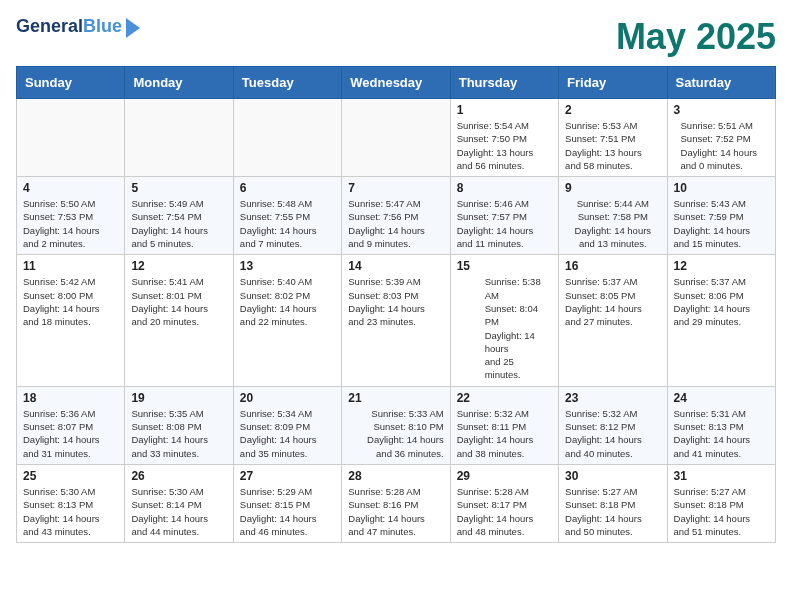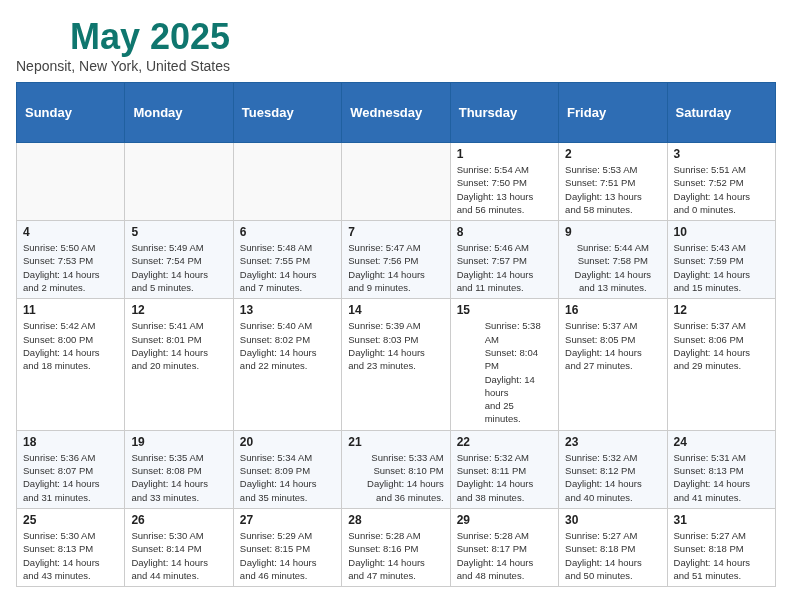--- a/index.html
+++ b/index.html
@@ -52,21 +52,21 @@
     }
     .calendar {
       width: 100%;
       border-collapse: collapse;
       border: 1px solid #ccc;
     }
     .calendar th {
       background-color: #2e6db4;
       color: #fff;
       text-align: left;
-      padding: 22px 8px;
+      padding: 8px 8px;
       font-size: 13px;
       font-weight: bold;
       border: 1px solid #2060a0;
     }
     .calendar td {
       vertical-align: top;
       border: 1px solid #ccc;
       padding: 4px 6px;
       width: 108px;
       min-height: 80px;
@@ -90,23 +90,32 @@
       color: #333;
     }
     tr:nth-child(even) td:not(.empty) {
       background: #f5f8fc;
     }
   </style>
 </head>
 <body>
 
 <div class="header">
+  <div class="logo">
+    <div>
+      <div style="display:flex;align-items:center;">
+        <span class="logo-text">
+          <span style="color:#1a3a6e;">General</span><span style="color:#4a90d9;">Blue</span>
+        </span>
+        <div class="logo-arrow"></div>
+      </div>
+    </div>
+  </div>
   <div class="title-block">
     <div class="month-title">May 2025</div>
-    <div class="location">Neponsit, New York, United States</div>
   </div>
 </div>
 
 <table class="calendar">
   <thead>
     <tr>
     <th>Sunday</th>
         <th>Monday</th>
         <th>Tuesday</th>
         <th>Wednesday</th>
@@ -130,21 +139,21 @@
         </td>
         <td>
           <span class="day-number">2</span>
           <div class="day-info" style="white-space: pre-line;">Sunrise: 5:53 AM
 Sunset: 7:51 PM
 Daylight: 13 hours
 and 58 minutes.</div>
         </td>
         <td>
           <span class="day-number">3</span>
-          <div class="day-info" style="white-space: pre-line;">Sunrise: 5:51 AM
+          <div class="day-info" style="white-space: pre-line; margin-left: 7px;">Sunrise: 5:51 AM
 Sunset: 7:52 PM
 Daylight: 14 hours
 and 0 minutes.</div>
         </td>
       </tr>
       <tr>
         <td>
           <span class="day-number">4</span>
           <div class="day-info" style="white-space: pre-line;">Sunrise: 5:50 AM
 Sunset: 7:53 PM

